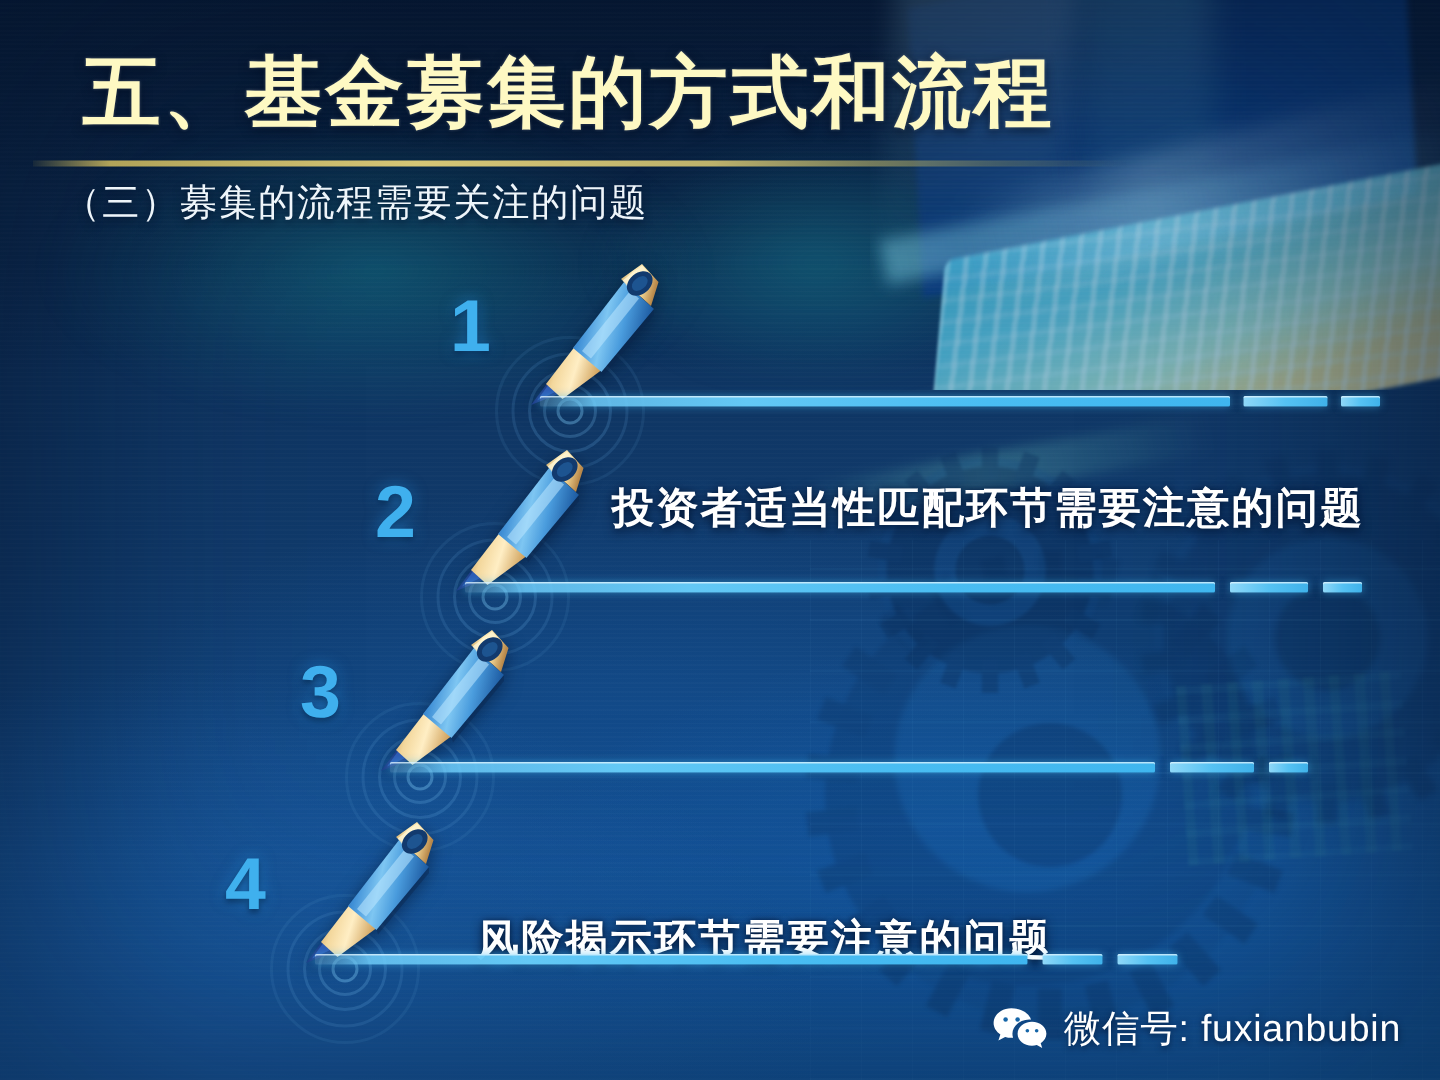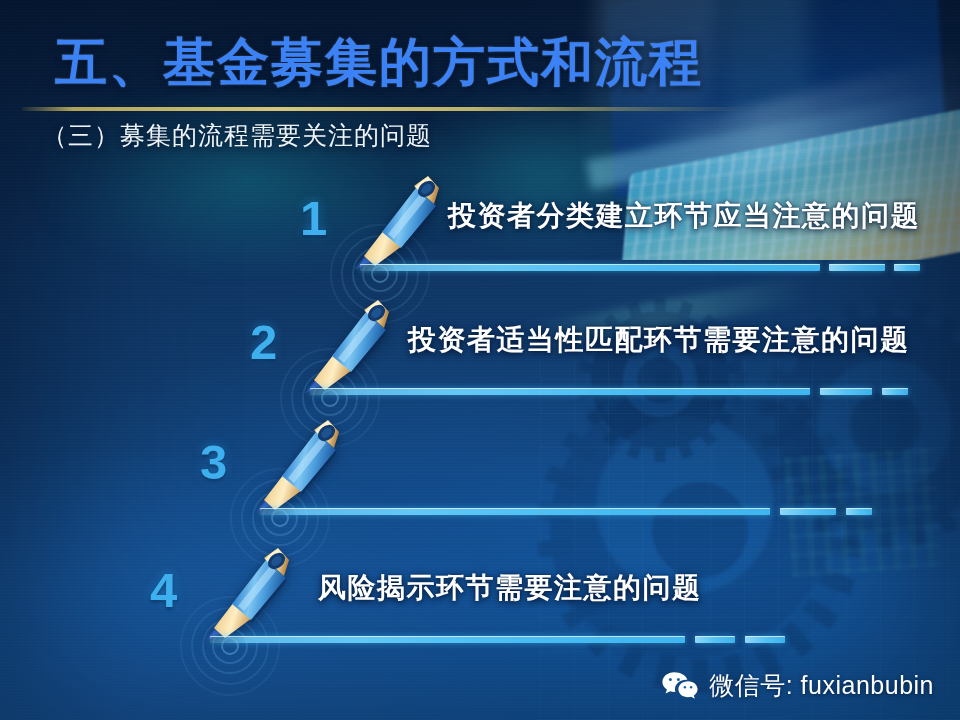--- a/index.html
+++ b/index.html
@@ -144,21 +144,21 @@
     box-shadow:inset 0 0 170px 40px rgba(3,16,38,.55);
     pointer-events:none;
   }
 
   
   .header{position:absolute;left:0;top:0;width:100%;z-index:10;}
   .slide-title{
     position:absolute;left:55px;top:34px;
     font-size:52px;line-height:1.12;
     font-weight:700;
-    color:#3b82f6;
+    color:#fef9c3;
     letter-spacing:2px;
     text-shadow:0 2px 7px rgba(0,14,36,.85), 0 0 2px rgba(255,255,255,.4);
     white-space:nowrap;
   }
   .title-rule{
     position:absolute;left:22px;top:107px;width:730px;height:4px;
     background:linear-gradient(90deg, rgba(150,140,60,.10) 0%, rgba(196,178,92,.9) 7%, rgba(214,198,118,1) 35%, rgba(200,186,110,.95) 62%, rgba(150,150,90,.35) 88%, rgba(120,140,110,0) 100%);
     filter:blur(.4px);
   }
   .slide-subtitle{
@@ -395,21 +395,20 @@
 
           <path d="M70 20 L84 10 L95 22 L90 38 Z" fill="url(#pferr1)"></path>
           <path d="M71 21 L84 11 L89 16 L76 27 Z" fill="rgba(255,248,218,.75)"></path>
 
           <ellipse cx="82.5" cy="23" rx="9.5" ry="7" transform="rotate(-40 82.5 23)" fill="#123a6e"></ellipse>
           <ellipse cx="82.5" cy="23" rx="6" ry="4" transform="rotate(-40 82.5 23)" fill="#1d5490"></ellipse>
 
           <path d="M57 82 L92 40 L92 44 L58 85 Z" fill="rgba(12,40,80,.45)"></path>
         </svg>
       </div>
-      <div class="row-text" style="left:148px;">投资者分类建立环节应当注意的问题</div>
       <div class="row-line">
         <div class="seg" style="width:460px;"></div>
         <div class="gap" style="width:9px;"></div>
         <div class="seg dash" style="width:56px;"></div>
         <div class="gap" style="width:9px;"></div>
         <div class="seg dash" style="width:26px;"></div>
       </div>
     </div>
 
     <div class="row" style="left:250px;top:292px;width:690px;">
@@ -493,21 +492,21 @@
           <path d="M20 90 L40 64 L58 80 L31 100 Z" fill="url(#pwood1)"></path>
           <path d="M38 66 L72 22 L92 40 L57 82 Z" fill="url(#pbody1)"></path>
           <path d="M44 68 L76 28 L82 33 L50 73 Z" fill="rgba(190,232,255,.55)"></path>
           <path d="M70 20 L84 10 L95 22 L90 38 Z" fill="url(#pferr1)"></path>
           <path d="M71 21 L84 11 L89 16 L76 27 Z" fill="rgba(255,248,218,.75)"></path>
           <ellipse cx="82.5" cy="23" rx="9.5" ry="7" transform="rotate(-40 82.5 23)" fill="#123a6e"></ellipse>
           <ellipse cx="82.5" cy="23" rx="6" ry="4" transform="rotate(-40 82.5 23)" fill="#1d5490"></ellipse>
           <path d="M57 82 L92 40 L92 44 L58 85 Z" fill="rgba(12,40,80,.45)"></path>
         </svg>
       </div>
-      <div class="row-text" style="left:168px;">风险揭示环节需要注意的问题</div>
+      <div class="row-text" style="left:168px;margin-top:40px;">风险揭示环节需要注意的问题</div>
       <div class="row-line">
         <div class="seg" style="width:475px;"></div>
         <div class="gap" style="width:10px;"></div>
         <div class="seg dash" style="width:40px;"></div>
         <div class="gap" style="width:10px;"></div>
         <div class="seg dash" style="width:40px;"></div>
       </div>
     </div>
 
   </div>

